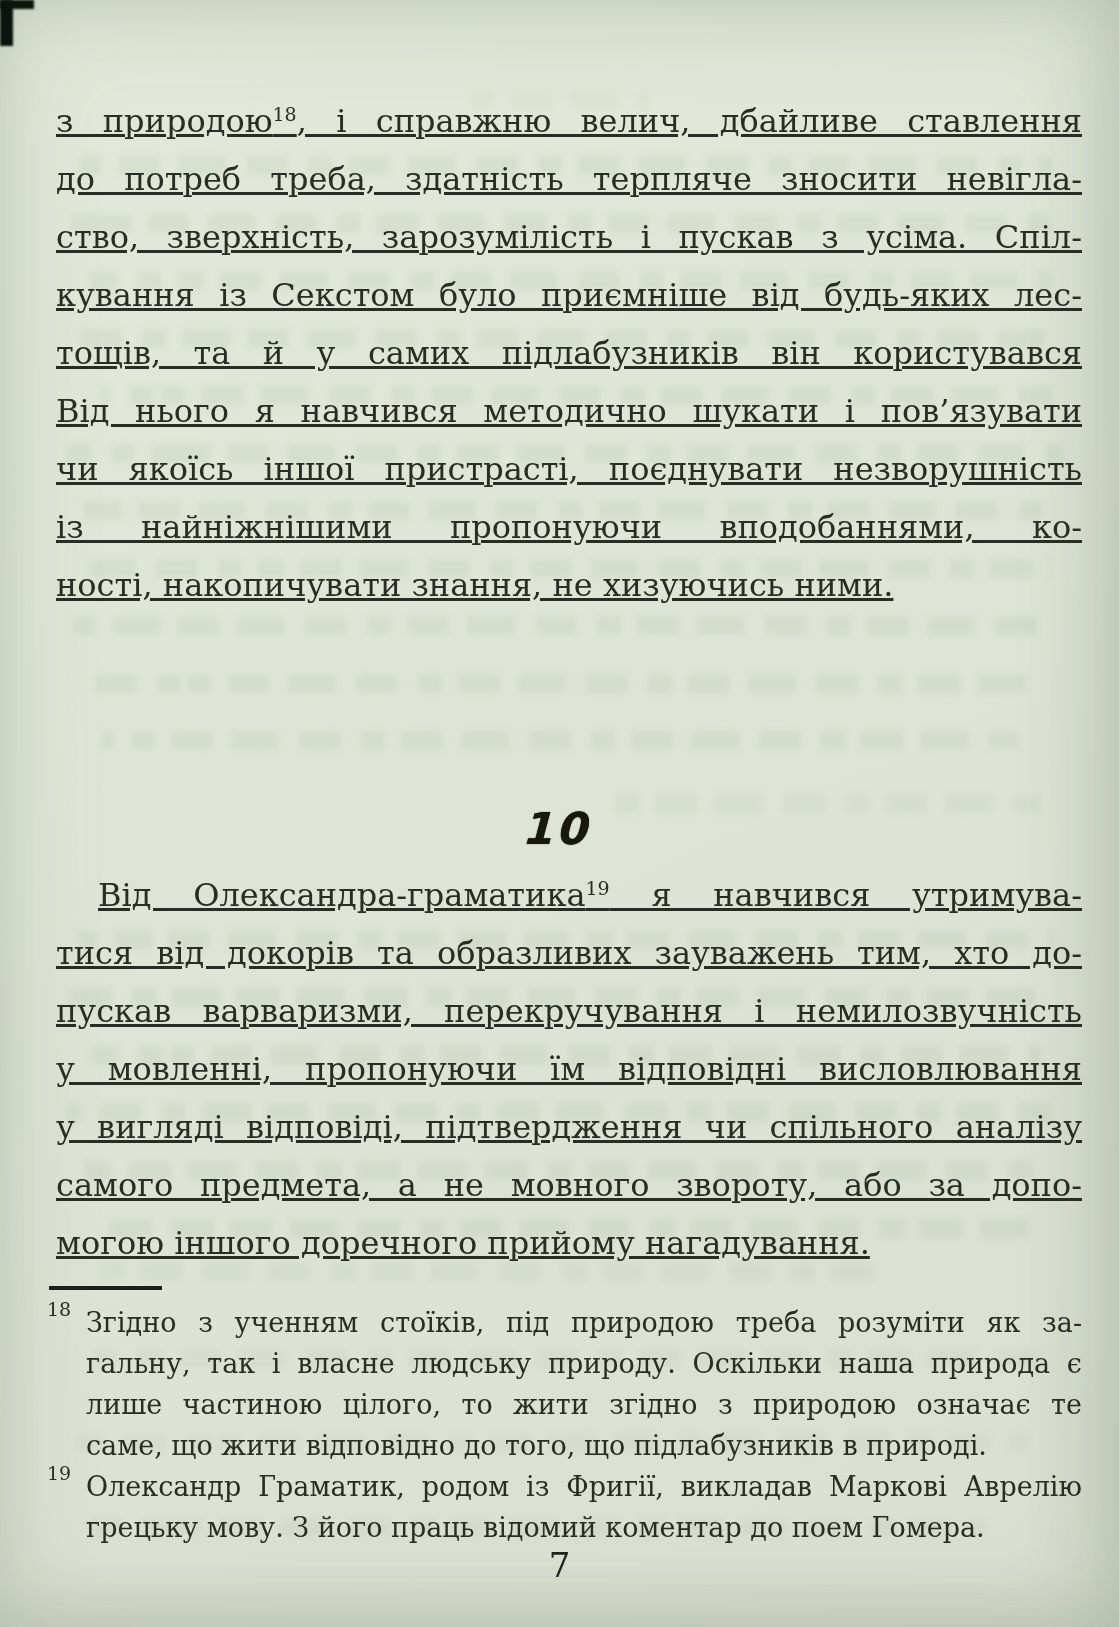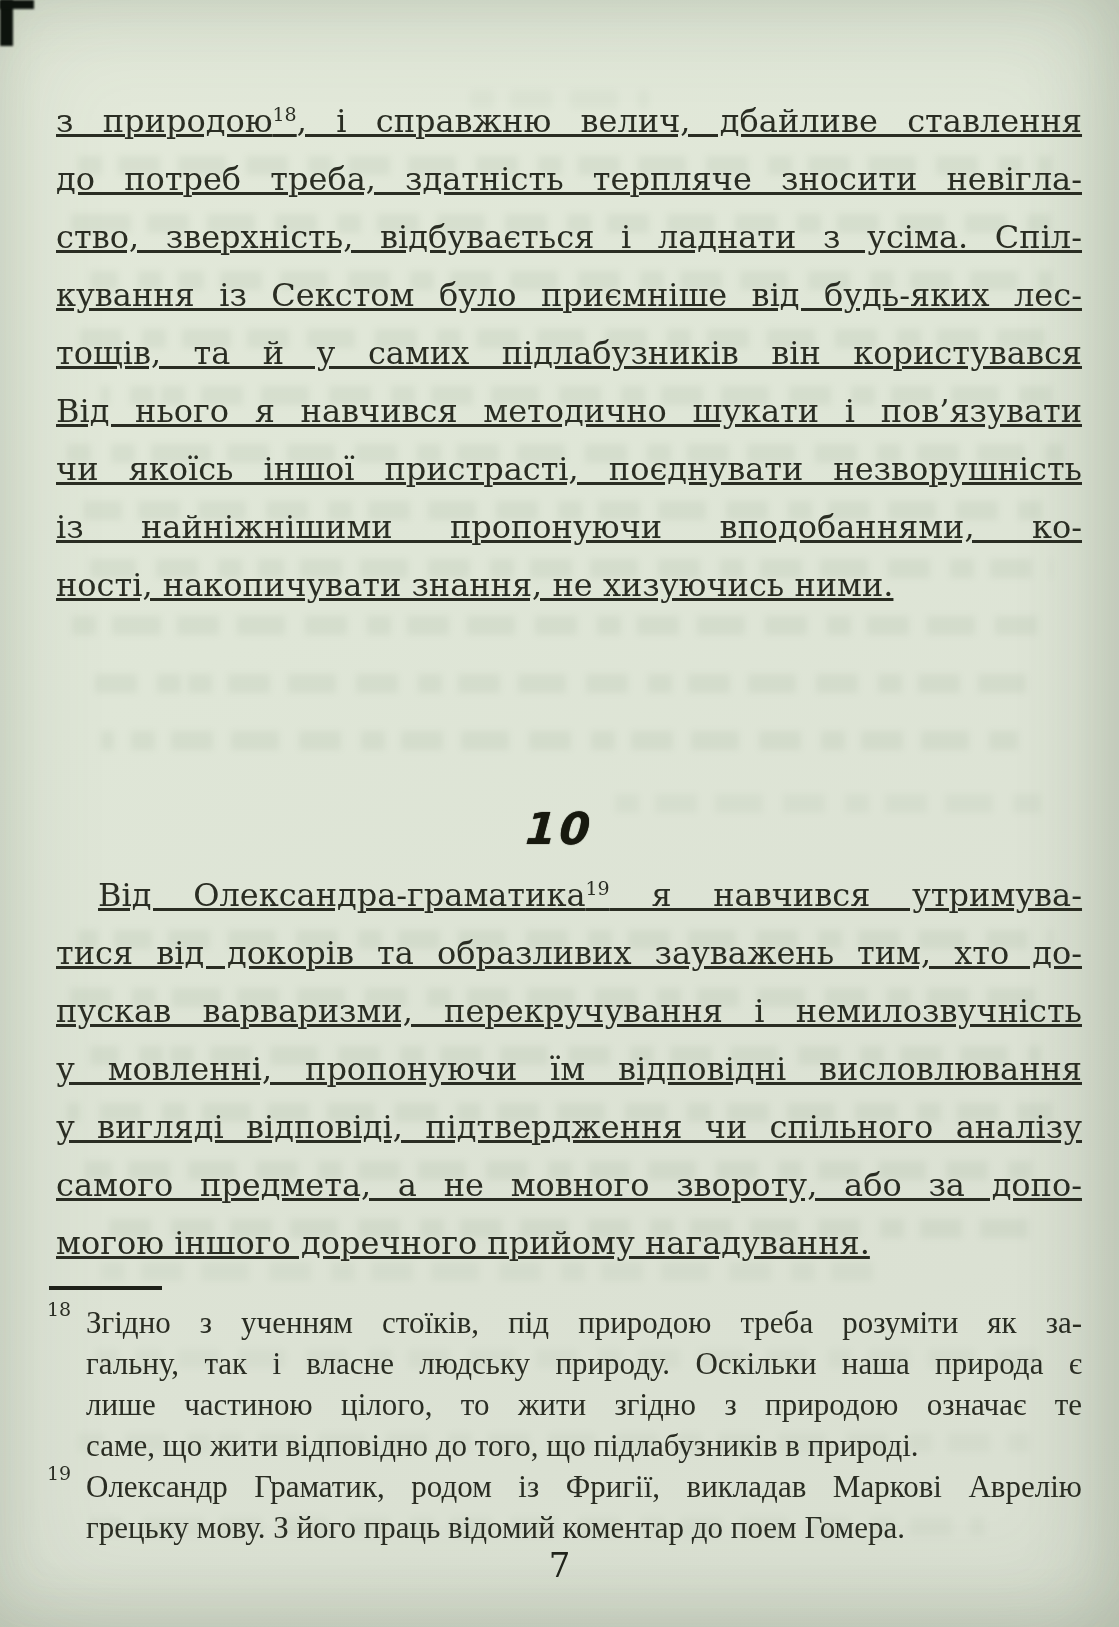--- a/index.html
+++ b/index.html
@@ -29,21 +29,21 @@
   sup.fnref{font-size:19px;line-height:0;vertical-align:11px;letter-spacing:0;}
   .heading{position:absolute;left:0;top:804px;width:1119px;text-align:center;
     font-family:"DejaVu Sans","Liberation Sans",sans-serif;
     font-style:italic;font-weight:bold;font-size:44px;line-height:50px;color:#17190f;
     letter-spacing:3px;transform:skewX(-4deg);
     text-shadow:0 0 1px #17190f;}
   .rule{position:absolute;left:49px;top:1286px;width:113px;height:4px;background:#1d2018;}
   .footnotes{position:absolute;left:56px;top:1302px;width:1026px;}
   .fn{position:relative;padding-left:30px;}
   .fn-marker{position:absolute;left:-9px;top:-4px;font-size:19px;color:#2a2d23;}
-  .fnl{font-size:31px;line-height:41px;font-family:Liberation Serif, serif;}
+  .fnl{font-size:27px;line-height:41px;}
   .pagenum{position:absolute;left:0;top:1544px;width:1119px;text-align:center;
     font-size:34px;line-height:42px;color:#20231b;}
 </style>
 </head>
 <body>
 
 <div class="vignette"></div>
 <div class="edge-v"></div>
 <div class="edge-h"></div>
 
@@ -69,21 +69,21 @@
   <div class="ghost" style="top:1219px;left:8%;width:84%;background-position:100px 0;"></div>
   <div class="ghost" style="top:1262px;left:9%;width:70%;opacity:.35;"></div>
   <div class="ghost" style="top:1349px;left:7%;width:86%;opacity:.3;background-position:60px 0;"></div>
   <div class="ghost" style="top:1433px;left:7%;width:85%;opacity:.3;background-position:140px 0;"></div>
   <div class="ghost" style="top:1517px;left:8%;width:80%;opacity:.3;background-position:90px 0;"></div>
 </div>
 
 <div class="block" style="top:92px;">
   <div class="tl j"><span>з природою</span><sup class="fnref">18</sup><span>, і справжню велич, дбайливе ставлення</span></div>
   <div class="tl j">до потреб треба, здатність терпляче зносити невігла-</div>
-  <div class="tl j">ство, зверхність, відбувається і ладнати з усіма. Спіл-</div>
+  <div class="tl j">ство, зверхність, зарозумілість і пускав з усіма. Спіл-</div>
   <div class="tl j">кування із Секстом було приємніше від будь-яких лес-</div>
   <div class="tl j">тощів, та й у самих підлабузників він користувався</div>
   <div class="tl j">Від нього я навчився методично шукати і пов’язувати</div>
   <div class="tl j">чи якоїсь іншої пристрасті, поєднувати незворушність</div>
   <div class="tl j">із найніжнішими пропонуючи вподобаннями, ко-</div>
   <div class="tl">ності, накопичувати знання, не хизуючись ними.</div>
 </div>
 
 <div class="heading">10</div>
 

